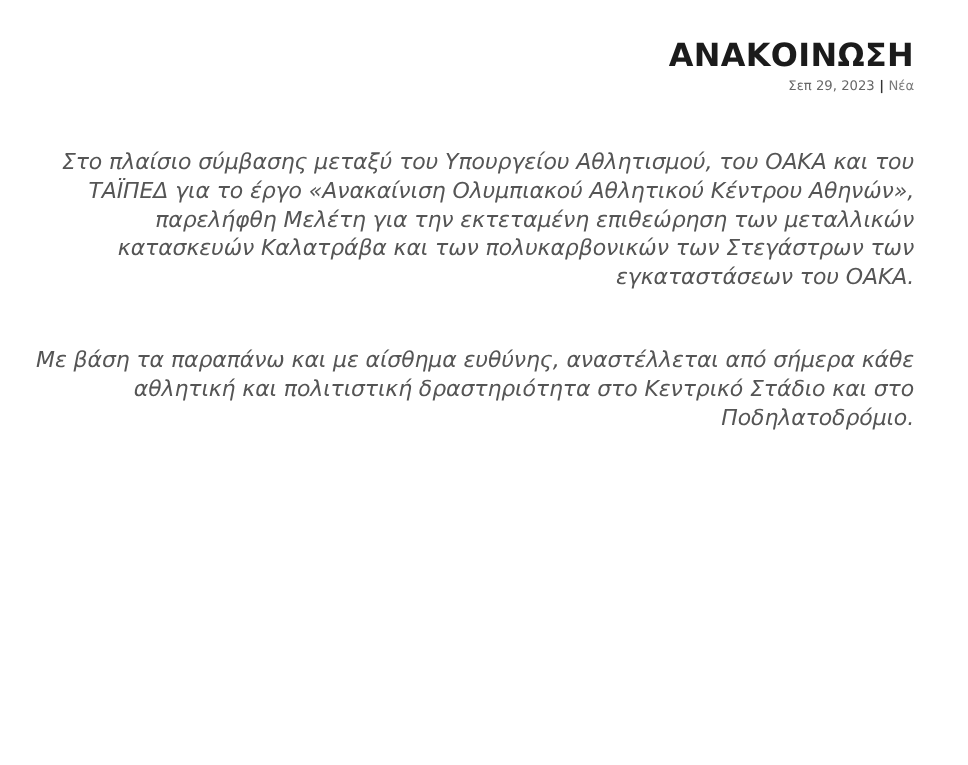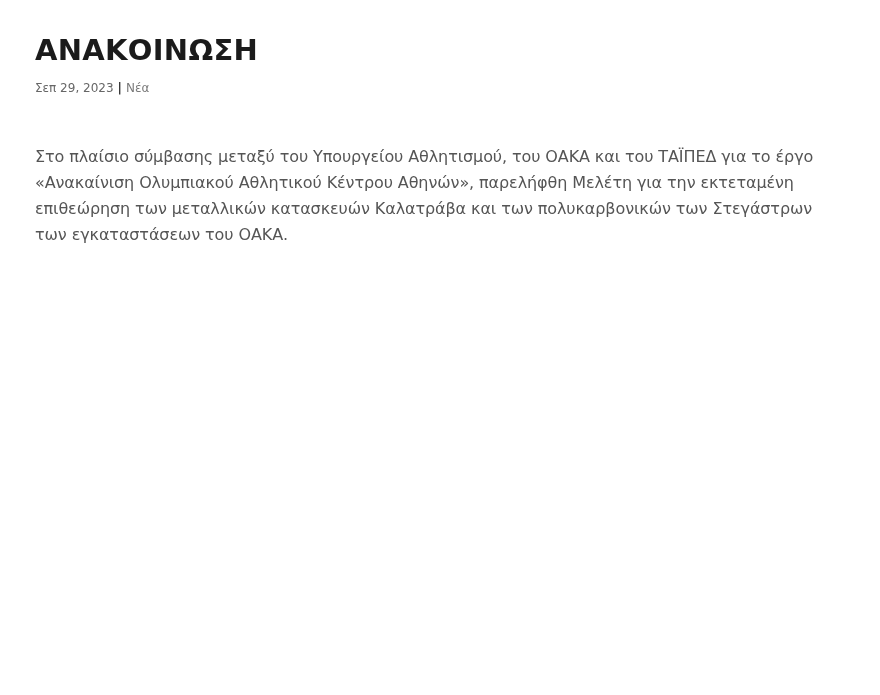--- a/index.html
+++ b/index.html
@@ -9,70 +9,72 @@
     }
     body {
       width: 880px;
       height: 695px;
       overflow: hidden;
       position: relative;
       font-family: "DejaVu Sans", sans-serif;
     }
     .article {
       position: absolute;
-      left: 35px;
+      left: 21px;
       top: 30px;
       width: 810px;
+      text-align: right;
     }
     .title {
       margin: 0;
       font-family: "DejaVu Sans", sans-serif;
       font-weight: bold;
       font-size: 29px;
       line-height: 40px;
       color: #1b1b1b;
       letter-spacing: 0.3px;
     }
     .meta {
-      margin-top: 10px;
       font-size: 12px;
       line-height: 16px;
       color: #666666;
     }
     .meta .sep {
       color: #333333;
       margin: 0 4px;
       font-weight: bold;
     }
     .meta .category {
       color: #7a7a7a;
       text-decoration: none;
     }
     .body-text {
       margin-top: 48px;
     }
     .body-text p {
       margin: 0 0 12px 0;
-      font-size: 16px;
+      font-size: 20px;
       line-height: 26px;
       color: #555555;
       letter-spacing: -0.1px;
+      font-style: italic;
     }
     .body-text .spacer {
       height: 38px;
     }
   </style>
 </head>
 <body>
 
 <article class="article">
   <h1 class="title">ΑΝΑΚΟΙΝΩΣΗ</h1>
 
   <div class="meta">
     <span>Σεπ 29, 2023</span><span class="sep">|</span><a class="category" href="#">Νέα</a>
   </div>
 
   <div class="body-text">
     <p>Στο πλαίσιο σύμβασης μεταξύ του Υπουργείου Αθλητισμού, του ΟΑΚΑ και του ΤΑΪΠΕΔ για το έργο «Ανακαίνιση Ολυμπιακού Αθλητικού Κέντρου Αθηνών», παρελήφθη Μελέτη για την εκτεταμένη επιθεώρηση των μεταλλικών κατασκευών Καλατράβα και των πολυκαρβονικών των Στεγάστρων των εγκαταστάσεων του ΟΑΚΑ.</p>
     <div class="spacer"></div>
+    <p>Με βάση τα παραπάνω και με αίσθημα ευθύνης, αναστέλλεται από σήμερα κάθε αθλητική και πολιτιστική δραστηριότητα στο Κεντρικό Στάδιο και στο Ποδηλατοδρόμιο.</p>
     <div class="spacer"></div>
   </div>
 </article>
 
 </body></html>

